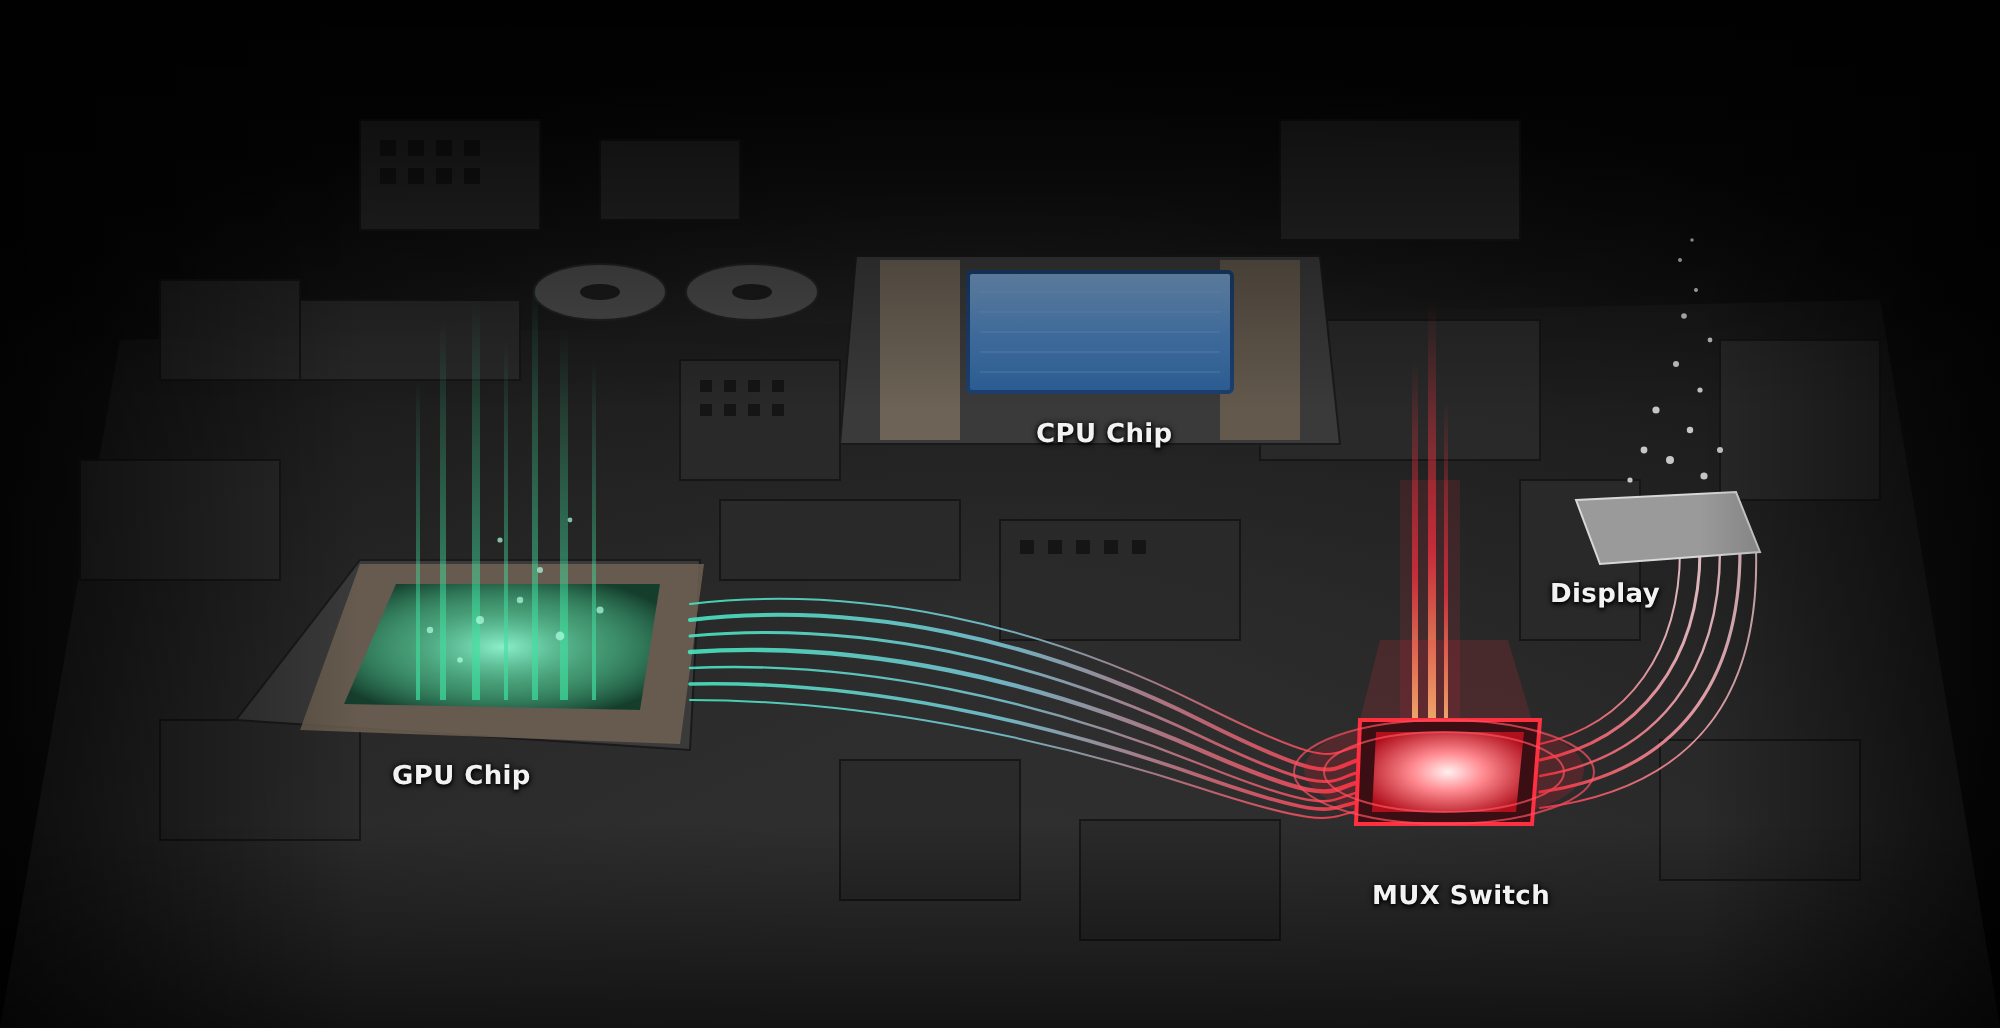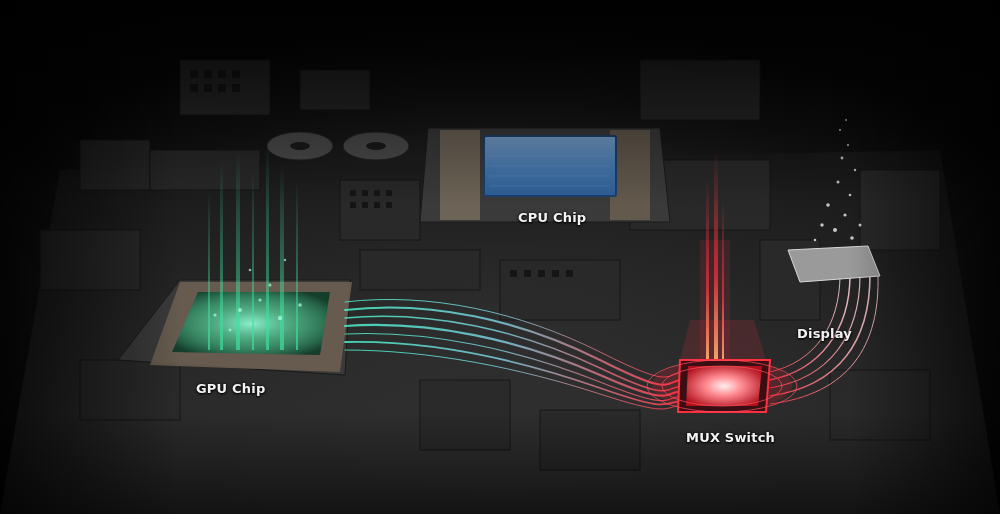--- a/index.html
+++ b/index.html
@@ -9,22 +9,22 @@
       radial-gradient(ellipse 60% 55% at 50% 60%, #3a3a3a 0%, #232323 45%, #121212 75%, #070707 100%);
   }
   .vignette{position:absolute;inset:0;pointer-events:none;
     background:linear-gradient(to bottom, rgba(0,0,0,.85) 0%, rgba(0,0,0,.35) 22%, rgba(0,0,0,0) 40%, rgba(0,0,0,0) 80%, rgba(0,0,0,.6) 100%),
                linear-gradient(to right, rgba(0,0,0,.7) 0%, rgba(0,0,0,0) 18%, rgba(0,0,0,0) 85%, rgba(0,0,0,.7) 100%);}
   svg.board{position:absolute;left:0;top:0;}
   .label{position:absolute;color:#f2f2f2;font-weight:bold;font-size:13px;letter-spacing:.2px;
     text-shadow:0 0 3px rgba(0,0,0,.9),0 1px 2px #000;white-space:nowrap;}
   .cpu-label{left:518px;top:210px;}
   .gpu-label{left:196px;top:381px;}
-  .mux-label{left:686px;top:430px;}
-  .display-label{left:797px;top:290px;margin-top:36px;}
+  .mux-label{left:686px;top:441px;}
+  .display-label{left:775px;top:290px;}
 </style>
 </head>
 <body>
 
 <div class="stage">
   <svg class="board" width="1000" height="514" viewBox="0 0 1000 514">
     <defs>
       <linearGradient id="flowGrad" x1="0" x2="1" y1="0" y2="0">
         <stop offset="0" stop-color="#46e6c0" stop-opacity=".9"></stop>
         <stop offset=".45" stop-color="#7fd6e8" stop-opacity=".8"></stop>

